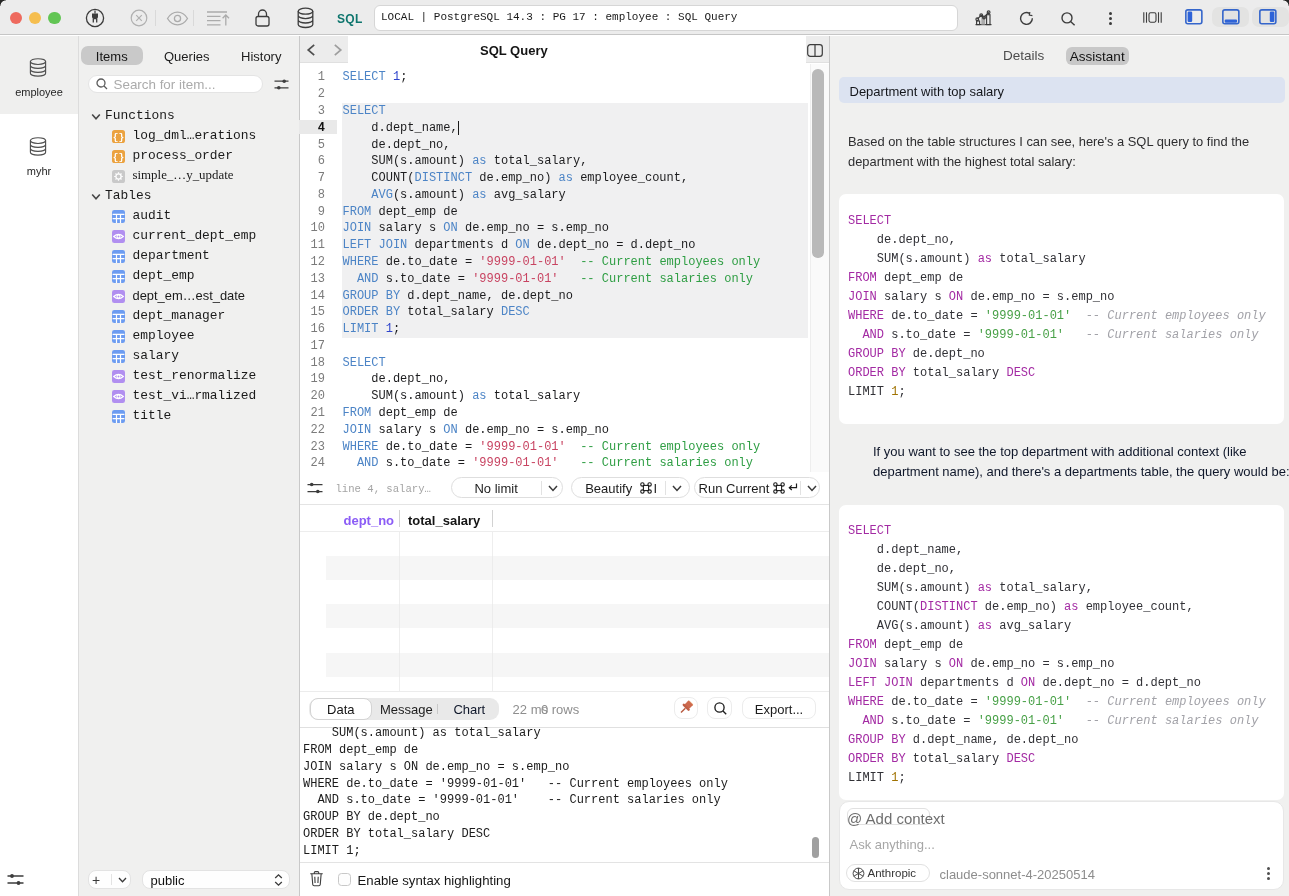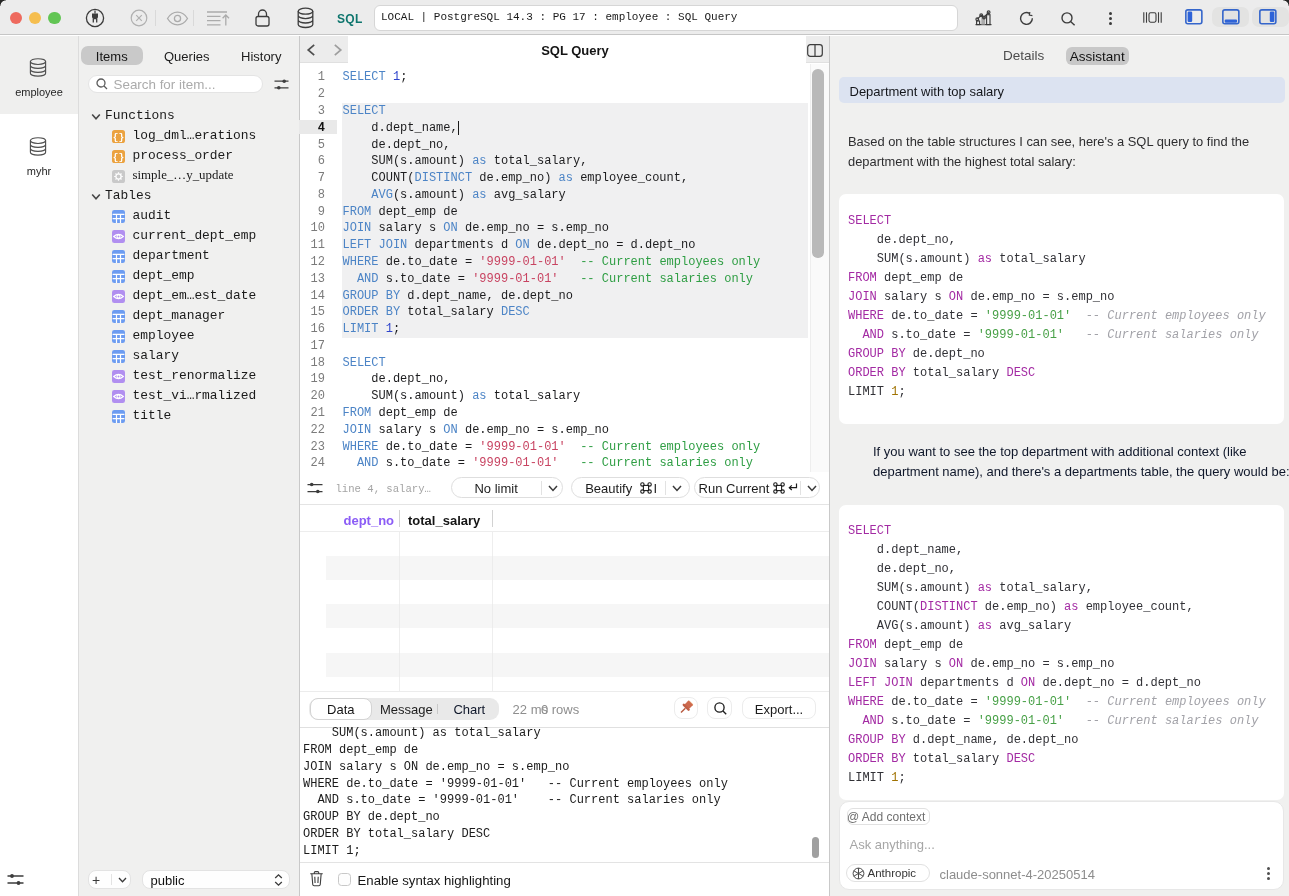--- a/index.html
+++ b/index.html
@@ -182,21 +182,21 @@
     <g stroke="#fff" stroke-width="1.2">
 <path d="M0.6 4.3 h11.8 M0.6 8.6 h11.8 M4.5 4.3 V13 M8.5 4.3 V13"></path>
     </g>
   </svg>
 <div class="t" style="left:132.5px;top:268px;font-family:'Liberation Mono',monospace;font-size:12.9px;color:#1a1a1a">dept_emp</div>
 <svg style="left:111.5px;top:289.5px" width="13" height="13" viewBox="0 0 13 13">
 <rect width="13" height="13" rx="2.3" fill="#b18ff0"></rect>
     <path d="M1.7 6.5 Q6.5 2.2 11.3 6.5 Q6.5 10.8 1.7 6.5 Z" fill="none" stroke="#fff" stroke-width="1.15"></path>
     <circle cx="6.5" cy="6.5" r="1.5" fill="none" stroke="#fff" stroke-width="1.1"></circle>
   </svg>
-<div class="t" style="left:132.5px;top:288px;font-family:Liberation Mono, monospace;font-size:12.9px;color:#1a1a1a">dept_em…est_date</div>
+<div class="t" style="left:132.5px;top:288px;font-family:Liberation Sans, sans-serif;font-size:12.9px;color:#1a1a1a">dept_em…est_date</div>
 <svg style="left:111.5px;top:309.5px" width="13" height="13" viewBox="0 0 13 13">
 <rect width="13" height="13" rx="2.3" fill="#6c9cf1"></rect>
     <g stroke="#fff" stroke-width="1.2">
 <path d="M0.6 4.3 h11.8 M0.6 8.6 h11.8 M4.5 4.3 V13 M8.5 4.3 V13"></path>
     </g>
   </svg>
 <div class="t" style="left:132.5px;top:308px;font-family:'Liberation Mono',monospace;font-size:12.9px;color:#1a1a1a">dept_manager</div>
 <svg style="left:111.5px;top:329.5px" width="13" height="13" viewBox="0 0 13 13">
 <rect width="13" height="13" rx="2.3" fill="#6c9cf1"></rect>
     <g stroke="#fff" stroke-width="1.2">
@@ -244,21 +244,21 @@
 <div class="ab" style="left:300px;top:36px;width:529px;height:860px;background:#fff"></div>
 <div class="ab" style="left:829px;top:36px;width:1px;height:860px;background:#c9c9c9"></div>
 <div class="ab" style="left:300px;top:36px;width:529px;height:27px;background:#ececec;border-bottom:1px solid #e0e0e0"></div>
 <div class="ab" style="left:347.5px;top:36px;width:458.5px;height:28px;background:#fff"></div>
 <svg style="left:306px;top:43.8px" width="10" height="12" viewBox="0 0 10 12" fill="none" stroke="#4f4f4f" stroke-width="1.7">
     <path d="M8.2 0.8 L2.2 6 L8.2 11.2"></path>
   </svg>
 <svg style="left:333px;top:43.8px" width="10" height="12" viewBox="0 0 10 12" fill="none" stroke="#9e9e9e" stroke-width="1.7">
     <path d="M1.8 0.8 L7.8 6 L1.8 11.2"></path>
   </svg>
-<div class="t" style="left:480px;top:43px;width:190px;text-align:center;font-size:13px;font-weight:600;color:#141414">SQL Query</div>
+<div class="t" style="left:480px;top:43px;width:190px;font-size:13px;font-weight:600;color:#141414">SQL Query</div>
 <svg style="left:807px;top:44px" width="16" height="13" viewBox="0 0 16 13" fill="none" stroke="#3c3c3c" stroke-width="1.2">
 <rect x="0.7" y="0.7" width="14.6" height="11.6" rx="2.6"></rect>
     <path d="M8 0.7 V12.3"></path>
   </svg>
 <div class="ab" style="left:342px;top:102.6px;width:466px;height:235.2px;background:#f0f0f1"></div>
 <div class="ab" style="left:299px;top:120.3px;width:38px;height:14px;background:#e9e9e9"></div>
 <div class="ab" style="left:457.8px;top:121.4px;width:1.4px;height:14px;background:#1a1a1a"></div>
 <pre class="ab" style="left:299px;top:69.4px;width:26px;text-align:right;font-size:12px;line-height:16.78px;color:#7b7b7b">1
 2
 3
@@ -436,21 +436,21 @@
 <span class="K">FROM</span> dept_emp de
 <span class="K">JOIN</span> salary s <span class="K">ON</span> de.emp_no = s.emp_no
 <span class="K">LEFT JOIN</span> departments d <span class="K">ON</span> de.dept_no = d.dept_no
 <span class="K">WHERE</span> de.to_date = <span class="S">'9999-01-01'</span>  <span class="C">-- Current employees only</span>
   <span class="K">AND</span> s.to_date = <span class="S">'9999-01-01'</span>   <span class="C">-- Current salaries only</span>
 <span class="K">GROUP BY</span> d.dept_name, de.dept_no
 <span class="K">ORDER BY</span> total_salary <span class="K">DESC</span>
 LIMIT <span class="N">1</span>;</pre>
 <div class="ab" style="left:839px;top:801px;width:444.5px;height:89px;border-radius:10px;background:#fff;border:1px solid #e7e7e7"></div>
 <div class="ab" style="left:847px;top:807.8px;width:83px;height:17.6px;border-radius:6px;border:1px solid #e1e1e1"></div>
-<div class="t" style="left:847px;top:810.3px;width:83px;text-align:left;font-size:12px;color:#6f6f6f">@ Add context</div>
+<div class="t" style="left:847px;top:810.3px;width:83px;text-align:left;font-size:15px;color:#6f6f6f">@ Add context</div>
 <div class="t" style="left:849.5px;top:836.8px;font-size:13px;color:#a6a6a6">Ask anything...</div>
 <div class="ab" style="left:846px;top:863.8px;width:83.5px;height:18.6px;border-radius:9.3px;border:1px solid #e1e1e1"></div>
 <svg style="left:851.5px;top:866.8px" width="13" height="13" viewBox="0 0 13 13" fill="none" stroke="#4a4a4a" stroke-width="1">
 <circle cx="6.5" cy="6.5" r="5.4"></circle>
     <path d="M6.5 1.1 L6.5 11.9 M1.8 3.8 L11.2 9.2 M1.8 9.2 L11.2 3.8"></path>
   </svg>
 <div class="t" style="left:867.5px;top:867.3px;font-size:11.5px;color:#353535">Anthropic</div>
 <div class="t" style="left:939.5px;top:866.7px;font-size:13px;color:#8d8d8d">claude-sonnet-4-20250514</div>
 <div class="ab" style="left:1266.5px;top:866.5px;width:3px;height:3px;border-radius:50%;background:#4f4f4f"></div>
 <div class="ab" style="left:1266.5px;top:871.5px;width:3px;height:3px;border-radius:50%;background:#4f4f4f"></div>

